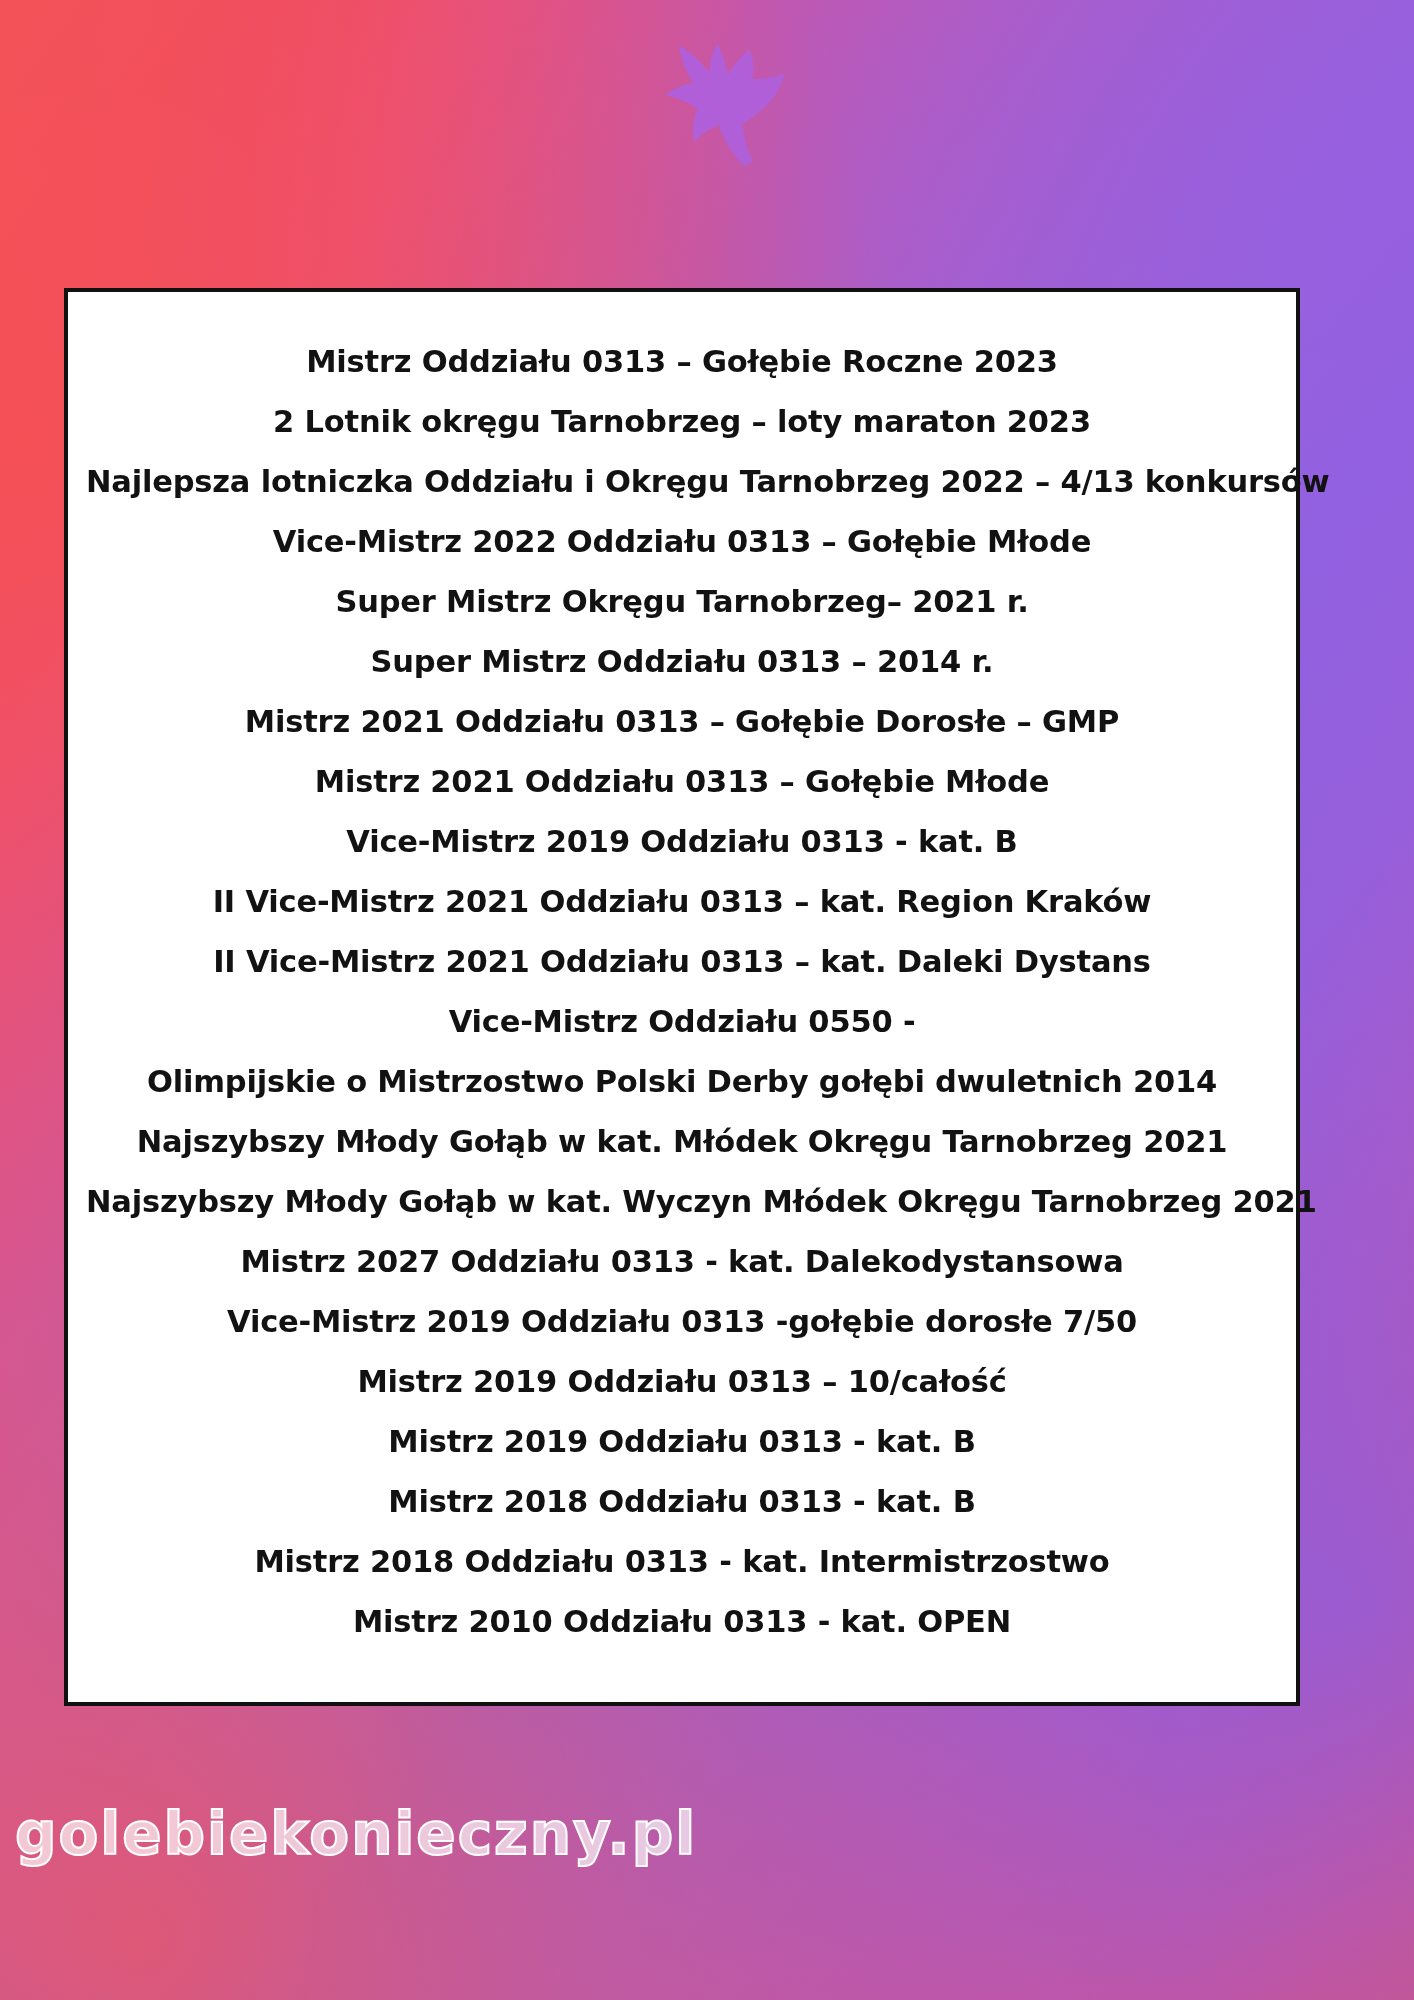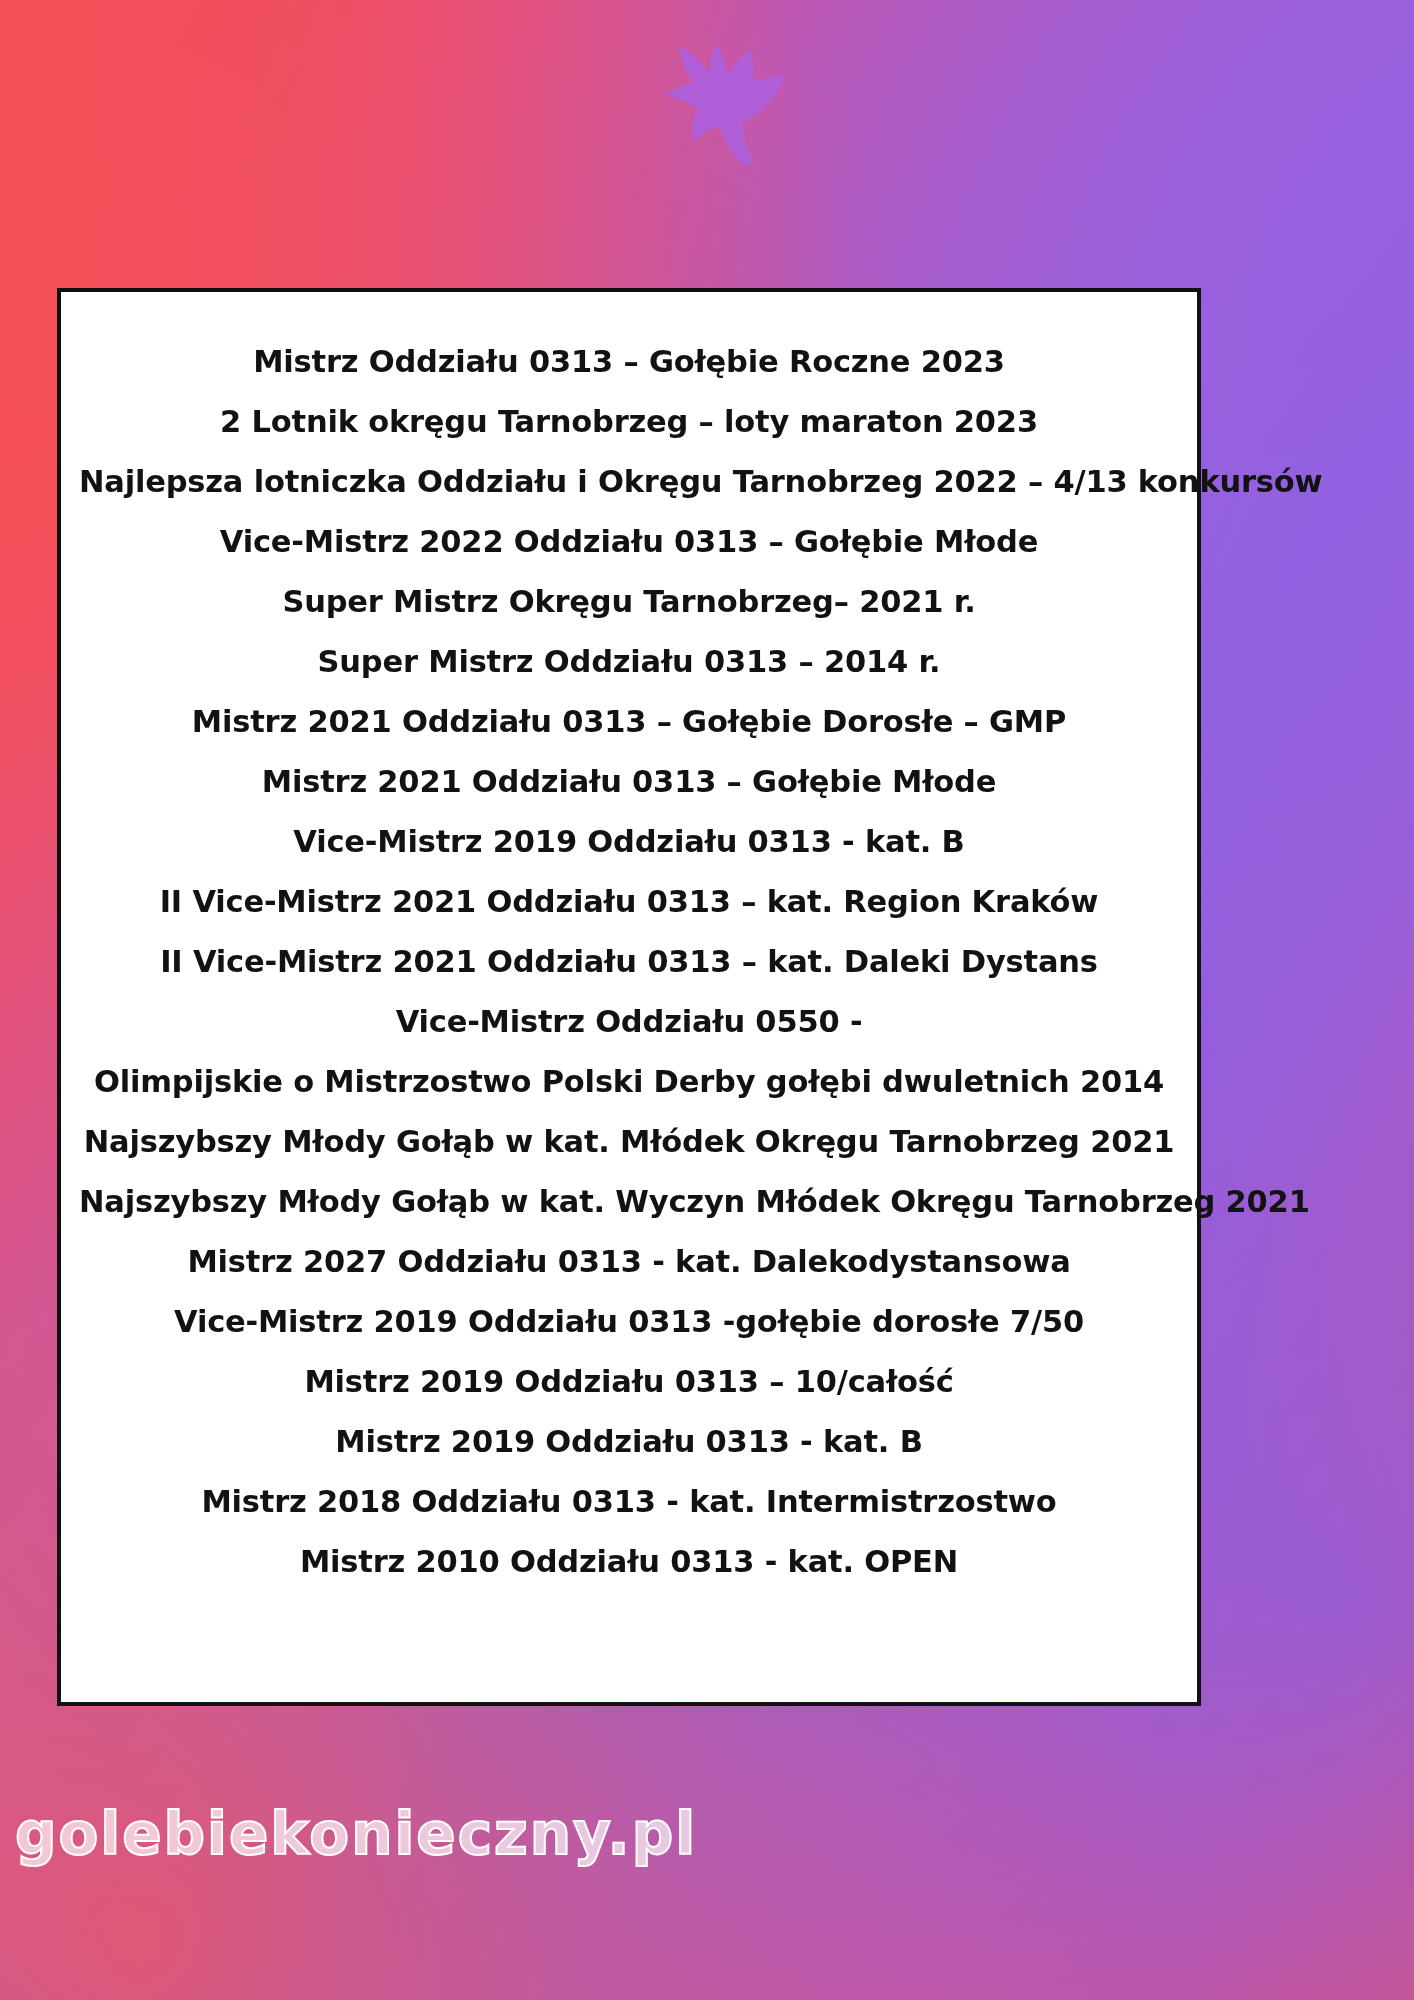--- a/index.html
+++ b/index.html
@@ -58,23 +58,23 @@
     z-index: 2;
   }
   .dove-wrap svg {
     width: 170px;
     height: 150px;
     display: inline-block;
   }
 
   .card {
     position: absolute;
-    left: 57px;
+    left: 64px;
     top: 288px;
-    width: 1144px;
+    width: 1236px;
     height: 1418px;
     box-sizing: border-box;
     background: #ffffff;
     border: 4px solid #111111;
     z-index: 2;
     display: flex;
     align-items: flex-start;
     justify-content: center;
   }
 
@@ -138,20 +138,21 @@
       <div class="line">II Vice-Mistrz 2021 Oddziału 0313 – kat. Region Kraków</div>
       <div class="line">II Vice-Mistrz 2021 Oddziału 0313 – kat. Daleki Dystans</div>
       <div class="line">Vice-Mistrz Oddziału 0550 -</div>
       <div class="line">Olimpijskie o Mistrzostwo Polski Derby gołębi dwuletnich 2014</div>
       <div class="line">Najszybszy Młody Gołąb w kat. Młódek Okręgu Tarnobrzeg 2021</div>
       <div class="line">Najszybszy Młody Gołąb w kat. Wyczyn Młódek Okręgu Tarnobrzeg 2021</div>
       <div class="line">Mistrz 2027 Oddziału 0313 - kat. Dalekodystansowa</div>
       <div class="line">Vice-Mistrz 2019 Oddziału 0313 -gołębie dorosłe 7/50</div>
       <div class="line">Mistrz 2019 Oddziału 0313 – 10/całość</div>
       <div class="line">Mistrz 2019 Oddziału 0313 - kat. B</div>
+      <div class="line">Mistrz 2018 Oddziału 0313 - kat. B</div>
       <div class="line">Mistrz 2018 Oddziału 0313  - kat. Intermistrzostwo</div>
       <div class="line">Mistrz 2010 Oddziału 0313 - kat. OPEN</div>
     </div>
   </div>
 
   <div class="site">
     <span class="site-text">golebiekonieczny.pl</span>
   </div>
 
 </div>

